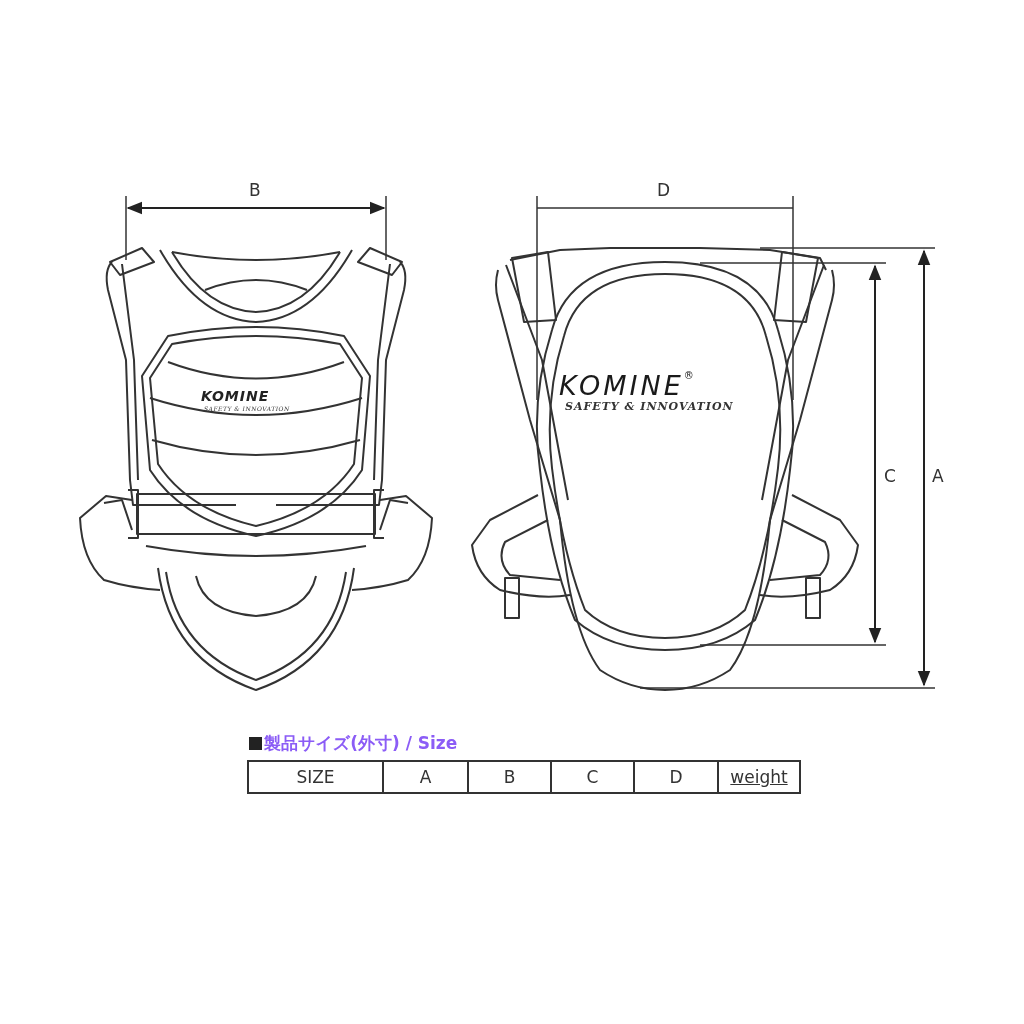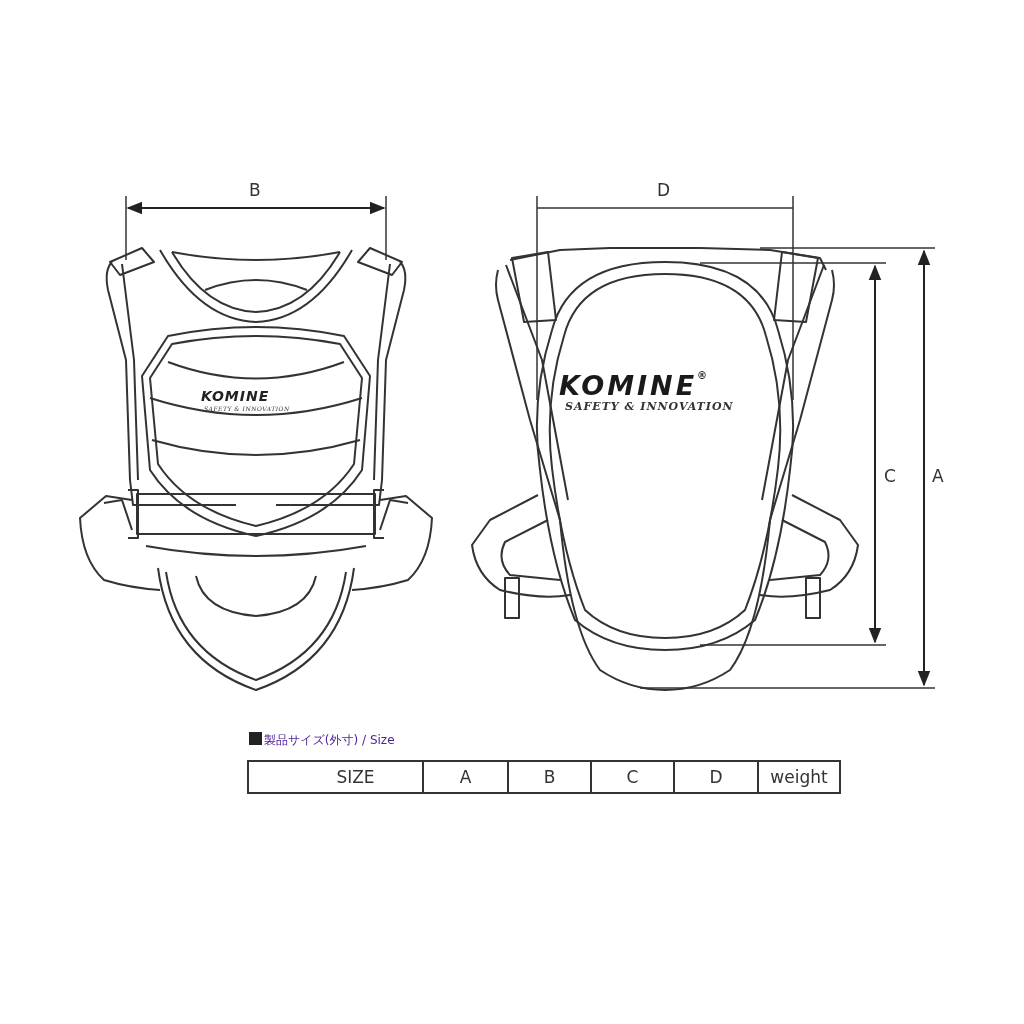--- a/index.html
+++ b/index.html
@@ -1,20 +1,20 @@
 <!DOCTYPE html>
 <html><head>
 <meta charset="utf-8">
 <style>
   html, body { margin:0; padding:0; background:#ffffff; }
   body { width:1024px; height:1024px; position:relative; overflow:hidden; font-family:"DejaVu Sans", sans-serif; color:#222; }
   .abs { position:absolute;font-style:italic; }
   svg { position:absolute; left:0; top:0; }
   .dim-label { position:absolute; font-size:17px; color:#333; font-family:"DejaVu Sans", sans-serif; }
-  .table-title { position:absolute; left:249px; top:732px; font-size:12px; font-weight:normal; color:#4c1d95; white-space:nowrap; }
+  .table-title { position:absolute; left:249px; top:732px; font-size:17px; font-weight:bold; color:#8b5cf6; white-space:nowrap; }
   .table-title .sq { display:inline-block; width:13px; height:13px; background:#222; margin-right:2px; vertical-align:-1px; }
   table.size { position:absolute; left:247px; top:760px; border-collapse:collapse; font-size:17px; color:#333; }
   table.size td { border:2px solid #333; text-align:center; padding:0; }
   table.size tr.hdr td { height:30px; }
   table.size tr.row td { height:72px; }
 </style>
 </head>
 <body>
 
 <svg width="1024" height="1024" viewBox="0 0 1024 1024">
@@ -106,29 +106,29 @@
 </svg>
 
 <div class="dim-label" style="left:249px;top:180px;">B</div>
 <div class="dim-label" style="left:657px;top:180px;">D</div>
 <div class="dim-label" style="left:884px;top:466px;">C</div>
 <div class="dim-label" style="left:932px;top:466px;">A</div>
 
 <div class="abs" style="left:201px;top:388px;font-size:14px;font-weight:bold;font-style:italic;letter-spacing:1px;color:#222;">KOMINE</div>
 <div class="abs" style="left:204px;top:405px;font-size:6px;font-family:'DejaVu Serif',serif;color:#333;letter-spacing:0.5px;white-space:nowrap;">SAFETY &amp; INNOVATION</div>
 
-<div class="abs" style="left:559px;top:370px;font-size:27px;font-weight:bold;font-style:italic;letter-spacing:3px;color:#1a1a1a;"><span>KOMINE</span><span style="font-size:10px;vertical-align:top;font-style:normal;">®</span></div>
+<div class="abs" style="left:559px;top:370px;font-size:27px;font-weight:normal;font-style:italic;letter-spacing:3px;color:#1a1a1a;"><span>KOMINE</span><span style="font-size:10px;vertical-align:top;font-style:normal;">®</span></div>
 <div class="abs" style="left:565px;top:400px;font-size:11px;font-weight:bold;font-family:'DejaVu Serif',serif;color:#333;letter-spacing:1px;white-space:nowrap;">SAFETY &amp; INNOVATION</div>
 
 <div class="table-title"><span class="sq"></span><span>製品サイズ(外寸) / Size</span></div>
 
 <table class="size">
   <tbody>
       <tr class="hdr">
-    <td style="width:133px;padding-left:40px;">SIZE</td>
+    <td style="width:133px;">SIZE</td>
     <td style="width:83px;">A</td>
     <td style="width:81px;">B</td>
     <td style="width:81px;">C</td>
     <td style="width:82px;">D</td>
-    <td style="width:80px;">weight</td>
+    <td style="width:80px;text-decoration:underline;">weight</td>
   </tr>
 </tbody>
   </table>
 
 </body></html>

